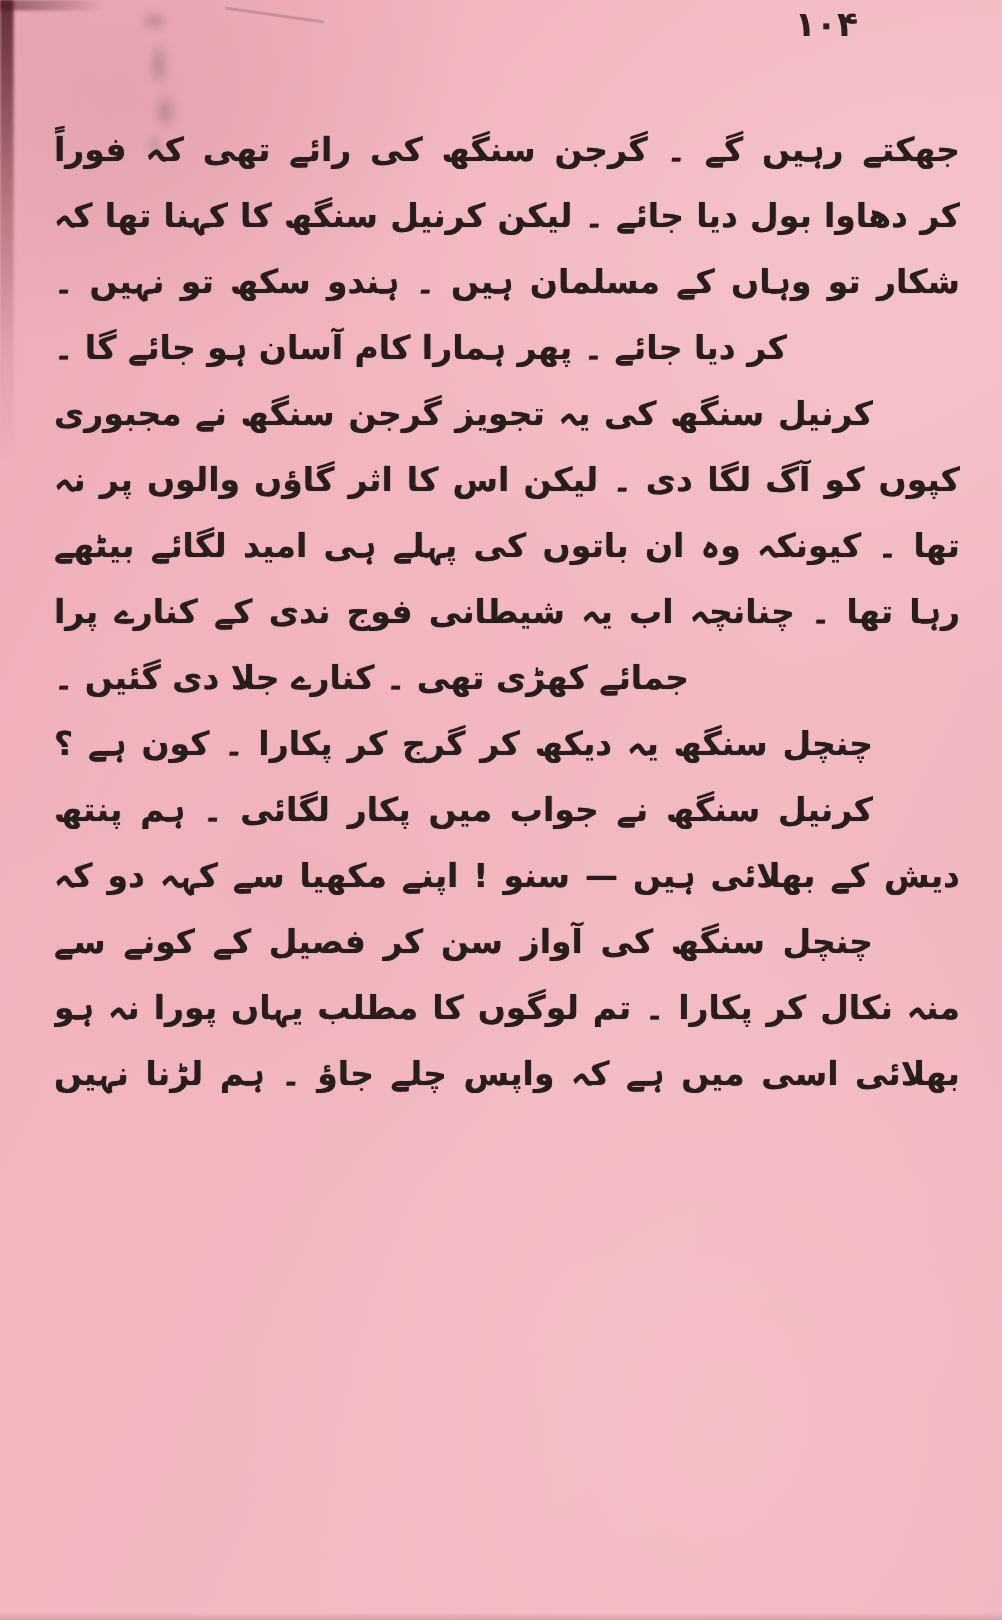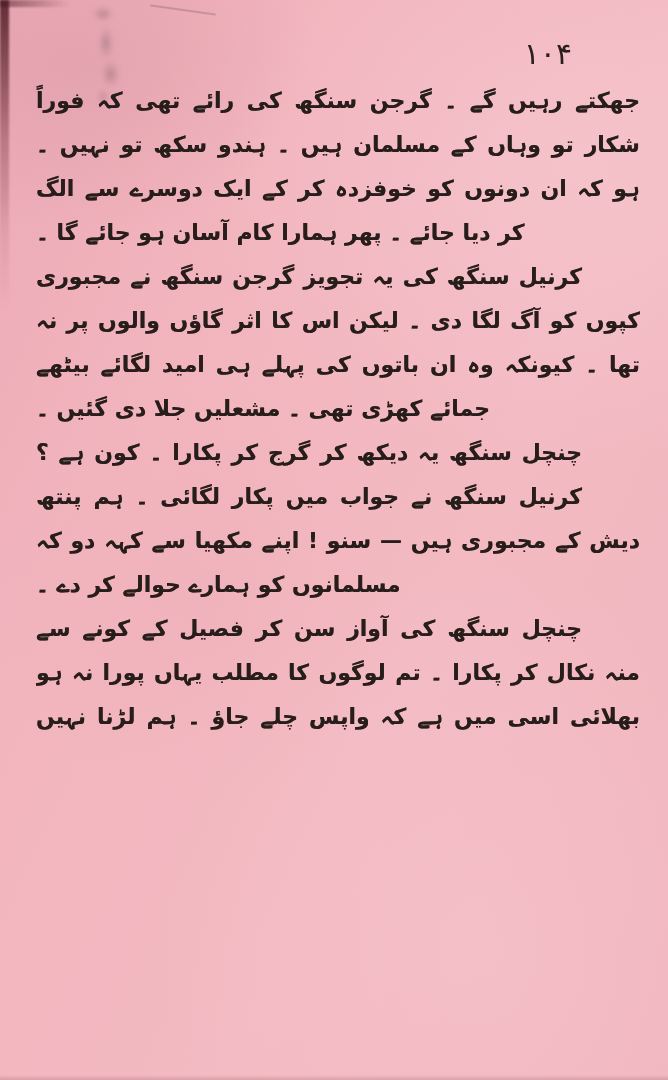--- a/index.html
+++ b/index.html
@@ -45,22 +45,22 @@
   .smudge.s1 { left: 92px;  top: 6px;  width: 22px; height: 16px; }
   .smudge.s2 { left: 98px;  top: 26px; width: 16px; height: 34px; }
   .smudge.s3 { left: 101px; top: 60px; width: 19px; height: 28px; }
   .smudge.s4 { left: 96px;  top: 88px; width: 14px; height: 18px; opacity: 0.7; }
   .scratch {
     position: absolute; left: 150px; top: 9px; width: 66px; height: 2px;
     background: rgba(110,85,90,0.30); transform: rotate(8deg); filter: blur(0.5px);
   }
   
   .page-number {
-    position: absolute; top: 36px; right: 96px;
-    font-size: 30px; font-weight: 400; color: #2a1f1c;
+    position: absolute; top: 4px; right: 96px;
+    font-size: 23px; font-weight: 700; color: #2a1f1c;
     letter-spacing: 2px;
   }
   
   .text-block {
     position: absolute; top: 79px; right: 28px; left: 36px;
     direction: rtl; color: #271d1a;
   }
   .paragraph { margin: 0; }
   .line {
     height: 44px; line-height: 44px;
@@ -83,37 +83,37 @@
   <span class="smudge s2"></span>
   <span class="smudge s3"></span>
   <span class="smudge s4"></span>
   <span class="scratch"></span>
 
   <div class="page-number">۱۰۴</div>
 
   <div class="text-block">
       <div class="paragraph">
         <div class="line">جھکتے رہیں گے ۔ گرجن سنگھ کی رائے تھی کہ فوراً گاؤں گھیر</div>
+        <div class="line">کر دھاوا بول دیا جائے ۔ لیکن کرنیل سنگھ کا کہنا تھا کہ</div>
         <div class="line">شکار تو وہاں کے مسلمان ہیں ۔ ہندو سکھ تو نہیں ۔ بہتر</div>
-        <div class="line">ہو کہ ان دونوں کو خوفزدہ کر کے ایک دوسرے سے الگ</div>
         <div class="line end-line">کر دیا جائے ۔ پھر ہمارا کام آسان ہو جائے گا ۔</div>
       </div>
       <div class="paragraph">
         <div class="line indent">کرنیل سنگھ کی یہ تجویز گرجن سنگھ نے مجبوری سے</div>
         <div class="line">کپوں کو آگ لگا دی ۔ لیکن اس کا اثر گاؤں والوں پر نہ ہوا</div>
         <div class="line">تھا ۔ کیونکہ وہ ان باتوں کی پہلے ہی امید لگائے بیٹھے تھے</div>
-        <div class="line end-line">جمائے کھڑی تھی ۔ مشعلیں جلا دی گئیں ۔</div>
+        <div class="line">رہا تھا ۔ چنانچہ اب یہ شیطانی فوج ندی کے کنارے پرا</div>
+        <div class="line end-line">جمائے کھڑی تھی ۔ کنارے جلا دی گئیں ۔</div>
       </div>
       <div class="paragraph">
         <div class="line indent">چنچل سنگھ یہ دیکھ کر گرج کر پکارا ۔ کون ہے ؟ وہیں</div>
       </div>
       <div class="paragraph">
         <div class="line indent">کرنیل سنگھ نے جواب میں پکار لگائی ۔ ہم پنتھ اور</div>
-        <div class="line">دیش کے مجبوری ہیں — سنو ! اپنے مکھیا سے کہہ دو کہ</div>
-        <div class="line end-line">مسلمانوں کو ہمارے حوالے کر دے ۔</div>
+        <div class="line">دیش کے بھلائی ہیں — سنو ! اپنے مکھیا سے کہہ دو کہ</div>
       </div>
       <div class="paragraph">
         <div class="line indent">چنچل سنگھ کی آواز سن کر فصیل کے کونے سے جیمل سنگھ</div>
         <div class="line">منہ نکال کر پکارا ۔ تم لوگوں کا مطلب یہاں پورا نہ ہو گا —</div>
         <div class="line">بھلائی اسی میں ہے کہ واپس چلے جاؤ ۔ ہم لڑنا نہیں چاہتے</div>
       </div>
     </div>
 </div>
 
 </body></html>

